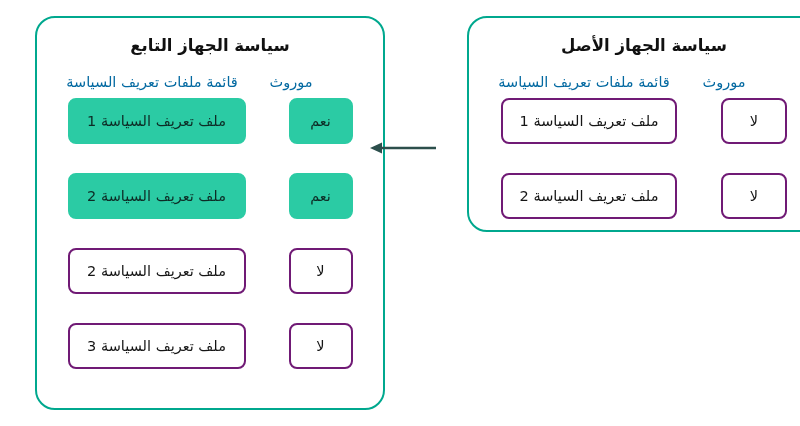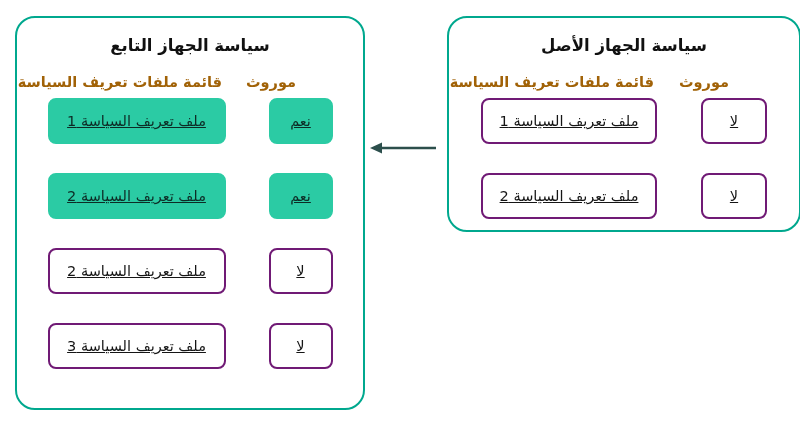--- a/index.html
+++ b/index.html
@@ -23,20 +23,21 @@
     background: #ffffff;
   }
 
   
   .panel {
     position: absolute;
     box-sizing: border-box;
     border: 2.5px solid var(--accent, #00a88e);
     border-radius: 20px;
     background: #ffffff;
+    margin-left: 20px;
   }
   #panel-child {
     left: 15px;
     top: 16px;
     width: 350px;
     height: 394px;
   }
   #panel-parent {
     left: 447px;
     top: 16px;
@@ -63,22 +64,22 @@
     top: 56px;
     left: 0;
     right: 0;
     display: flex;
     flex-direction: row;
     align-items: baseline;
     justify-content: center;
   }
   .col-head {
     font-size: 14.5px;
-    font-weight: bold;
-    color: #a16207;
+    font-weight: normal;
+    color: #0369a1;
     text-align: center;
     white-space: nowrap;
   }
 
   
   #panel-child .col-head.inherited { width: 98px; margin-right: 18px; }
   #panel-child .col-head.profiles  { width: 180px; }
 
   
   #panel-parent .col-head.inherited { width: 100px; margin-right: 20px; }
@@ -108,21 +109,20 @@
     height: 46px;
     display: flex;
     align-items: center;
     justify-content: center;
     border: 2px solid #701a75;
     border-radius: 8px;
     background: #ffffff;
     font-size: 14.5px;
     color: #151515;
     white-space: nowrap;
-    text-decoration: underline;
   }
   .cell.filled {
     background: #2bcba4;
     border-color: #2bcba4;
     color: #0d2b25;
   }
 
   .cell.inherited { width: 64px; margin-left: 0; margin-right: 0; }
   .cell.profile   { width: 178px; }
 

